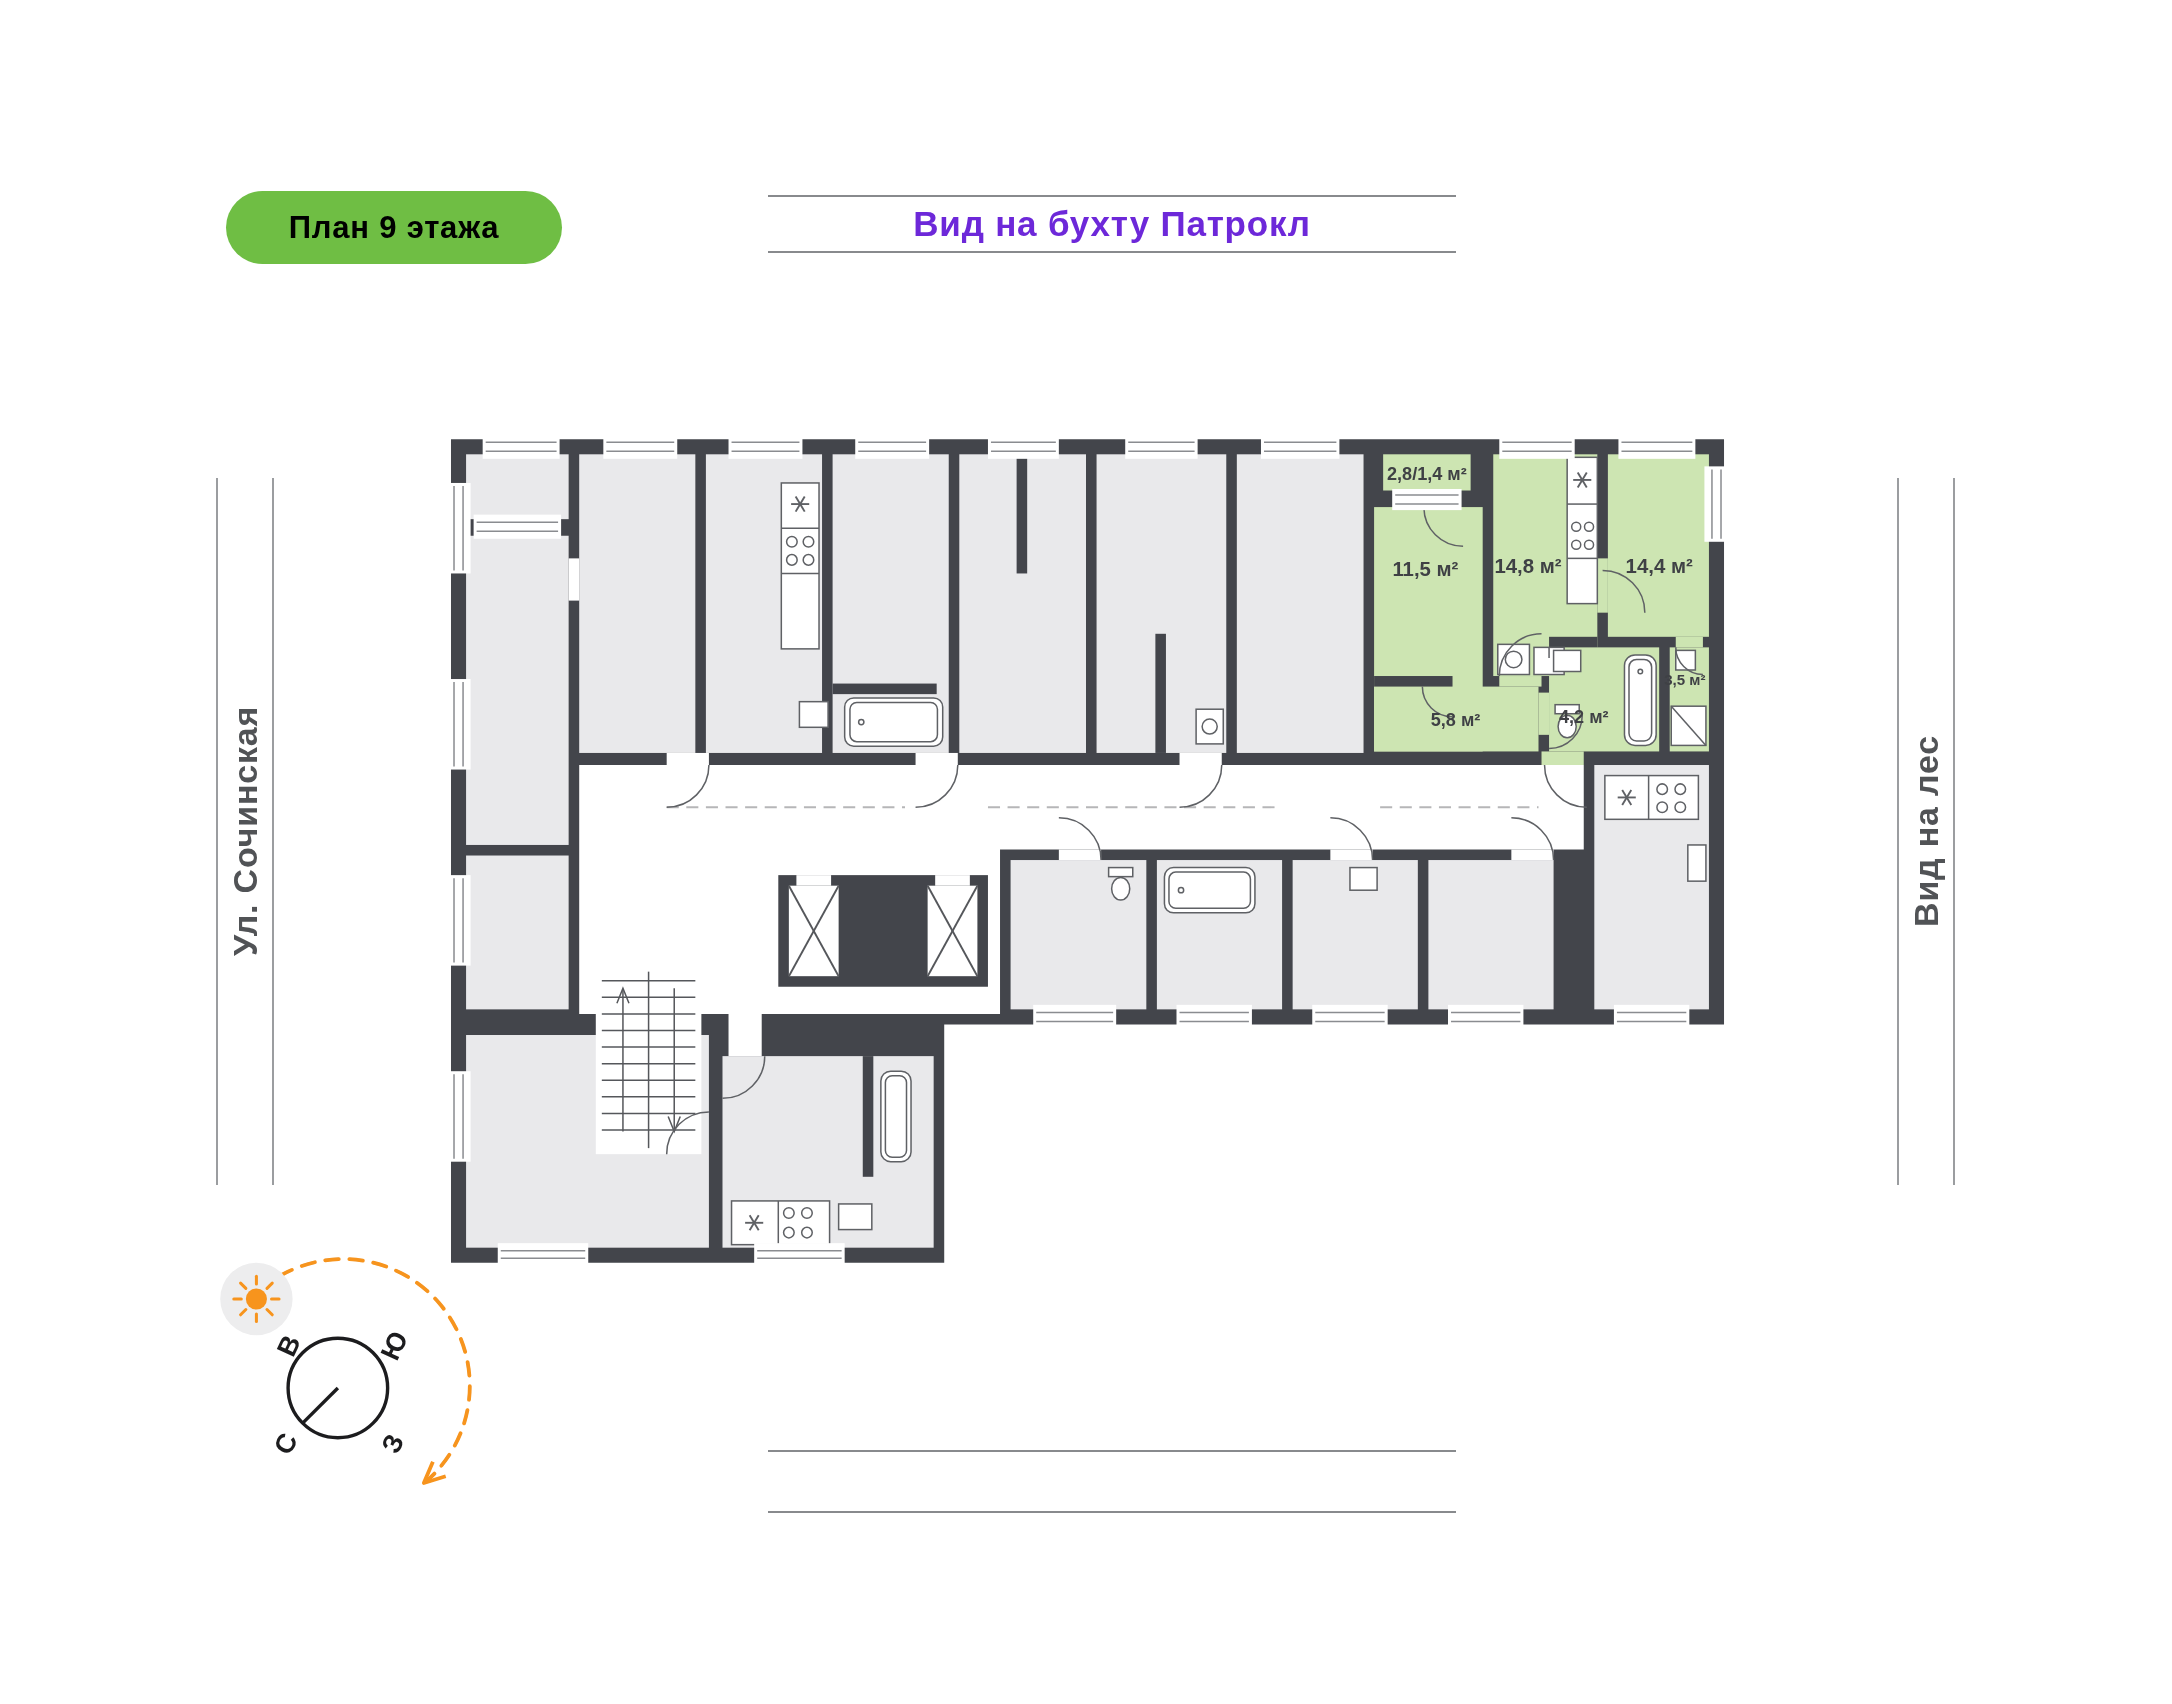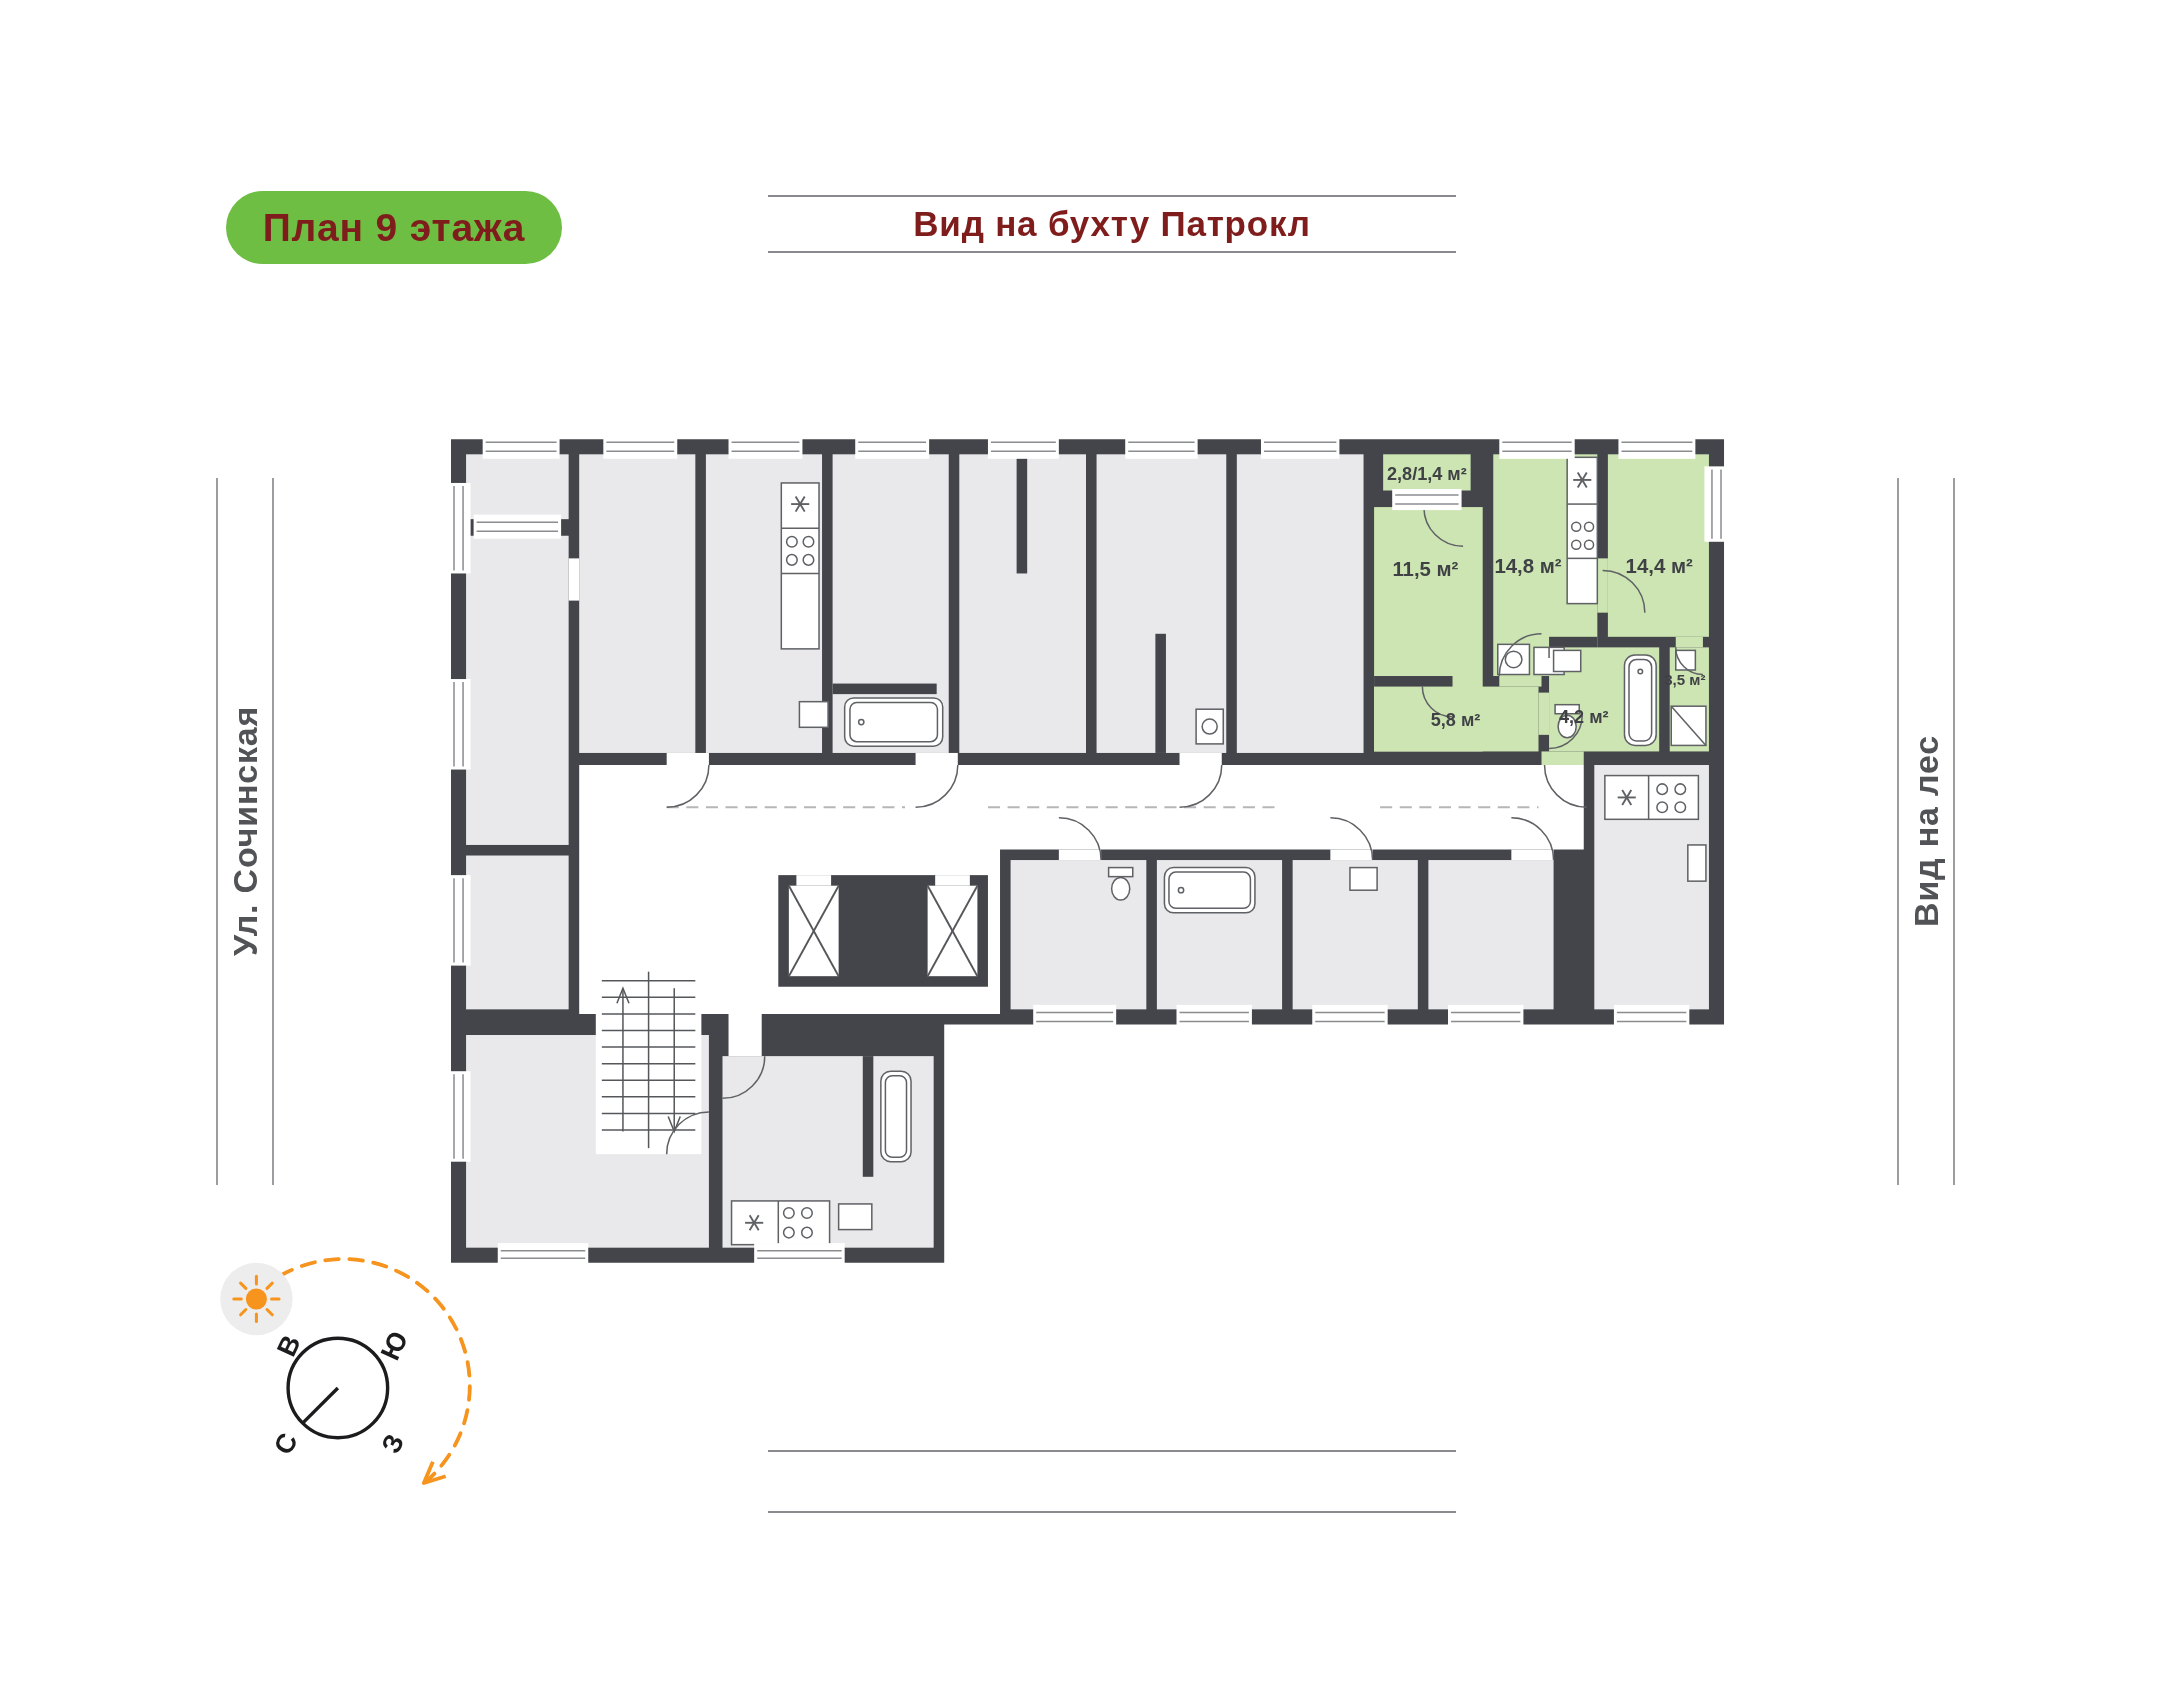--- a/index.html
+++ b/index.html
@@ -3,25 +3,25 @@
 <meta charset="utf-8">
 <style>
   html,body{margin:0;padding:0;background:#ffffff;}
   body{width:2172px;height:1705px;position:relative;overflow:hidden;
        font-family:"Liberation Sans",sans-serif;}
   #canvas{position:absolute;inset:0;}
 
   
   .badge{position:absolute;left:226px;top:191px;width:336px;height:73px;
          background:#6fbe44;border-radius:37px;display:flex;align-items:center;
-         justify-content:center;color:#7f1d1d;font-size:39px;font-weight:700;
+         justify-content:center;color:#000000;font-size:31px;font-weight:700;
          letter-spacing:0.8px;}
 
   
-  .h-label{position:absolute;color:#7f1d1d;font-weight:700;font-size:35px;
+  .h-label{position:absolute;color:#6d28d9;font-weight:700;font-size:35px;
            text-align:center;letter-spacing:0.8px;}
   .h-line{position:absolute;height:2.3px;background:#888a8d;}
   .v-line{position:absolute;width:2.3px;background:#9b9da0;}
   .v-label{position:absolute;color:#515356;font-weight:700;font-size:34px;
            white-space:nowrap;transform:translate(-50%,-50%) rotate(-90deg);
            letter-spacing:0.8px;}
 
   svg{position:absolute;left:0;top:0;}
   svg text{font-family:"Liberation Sans",sans-serif;font-weight:700;fill:#3f4145;}
   .roomlabel{font-size:27px;}

